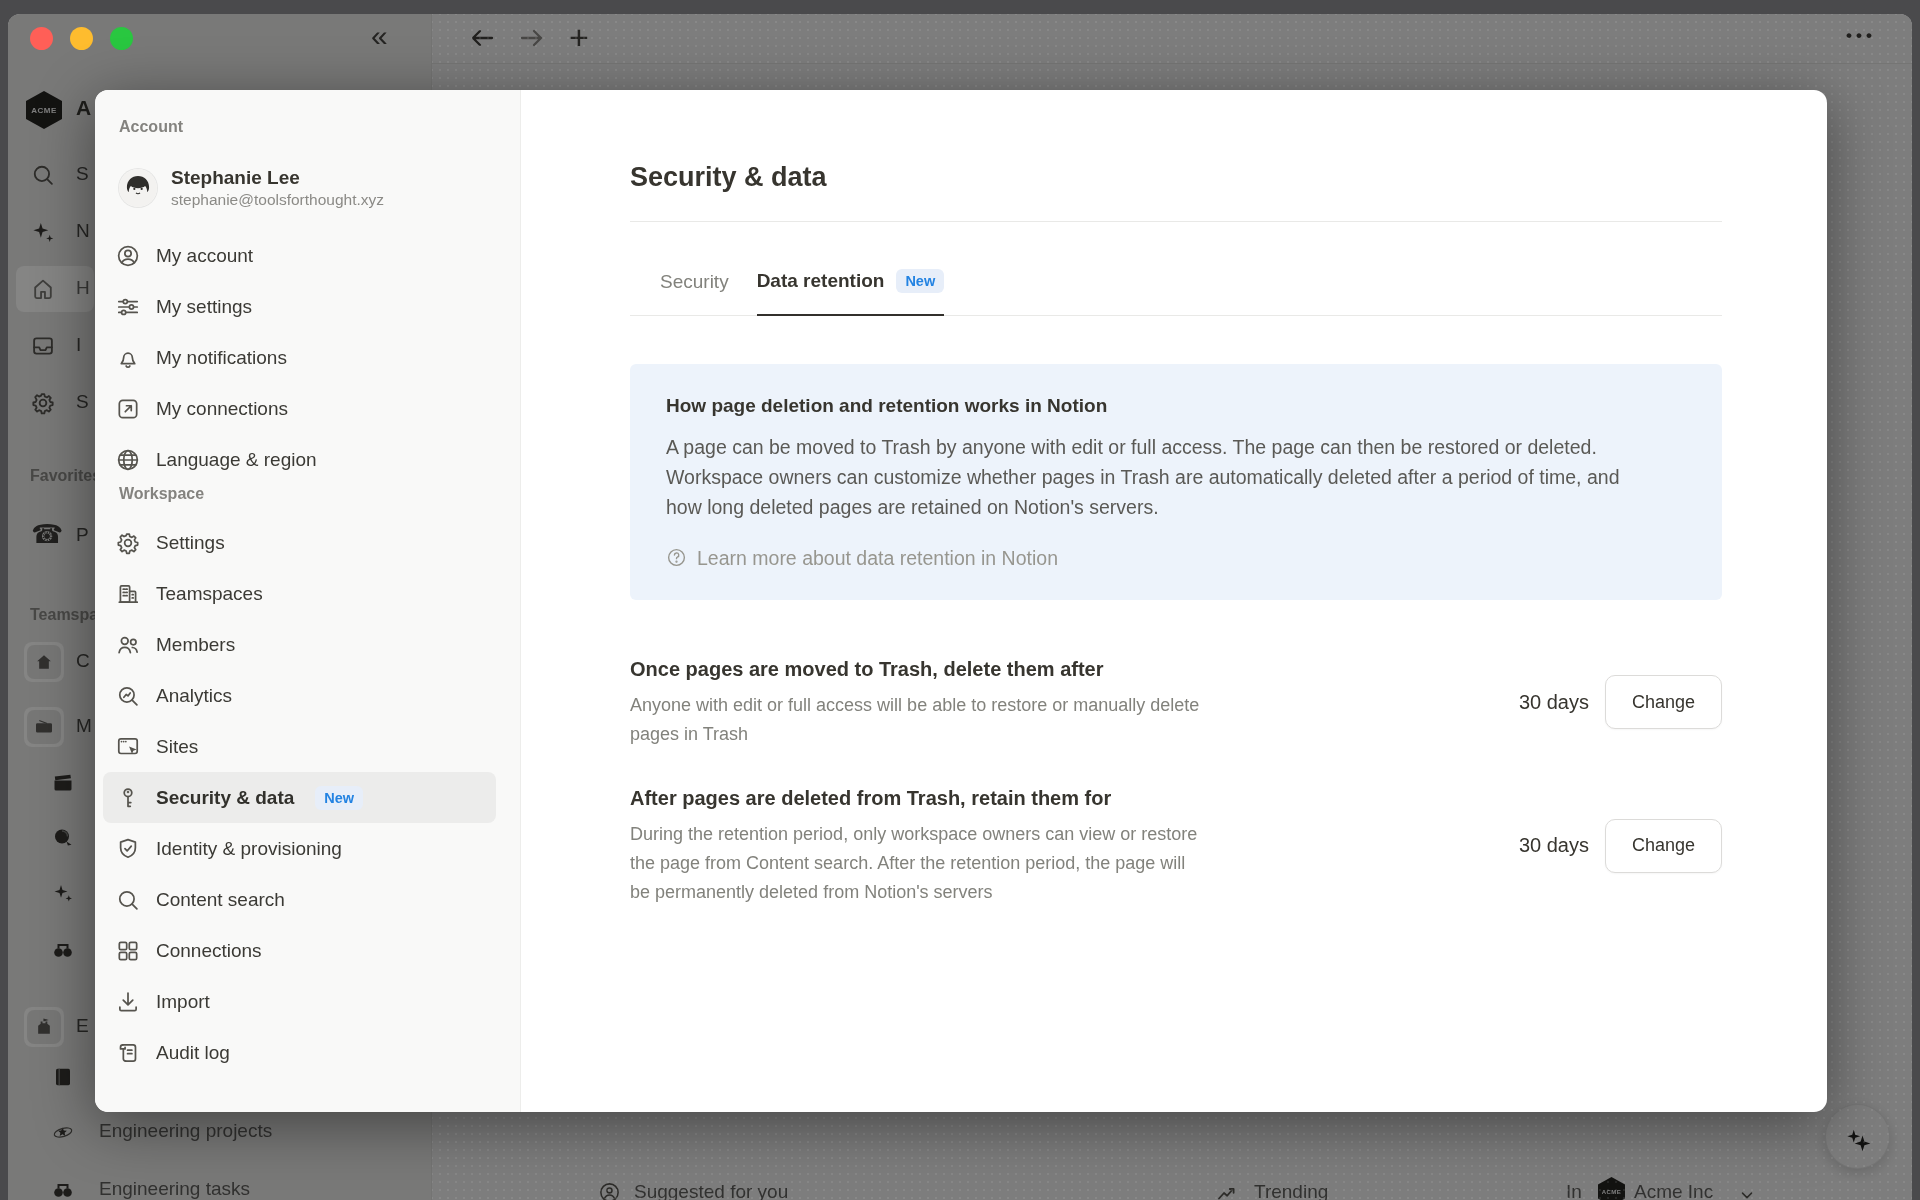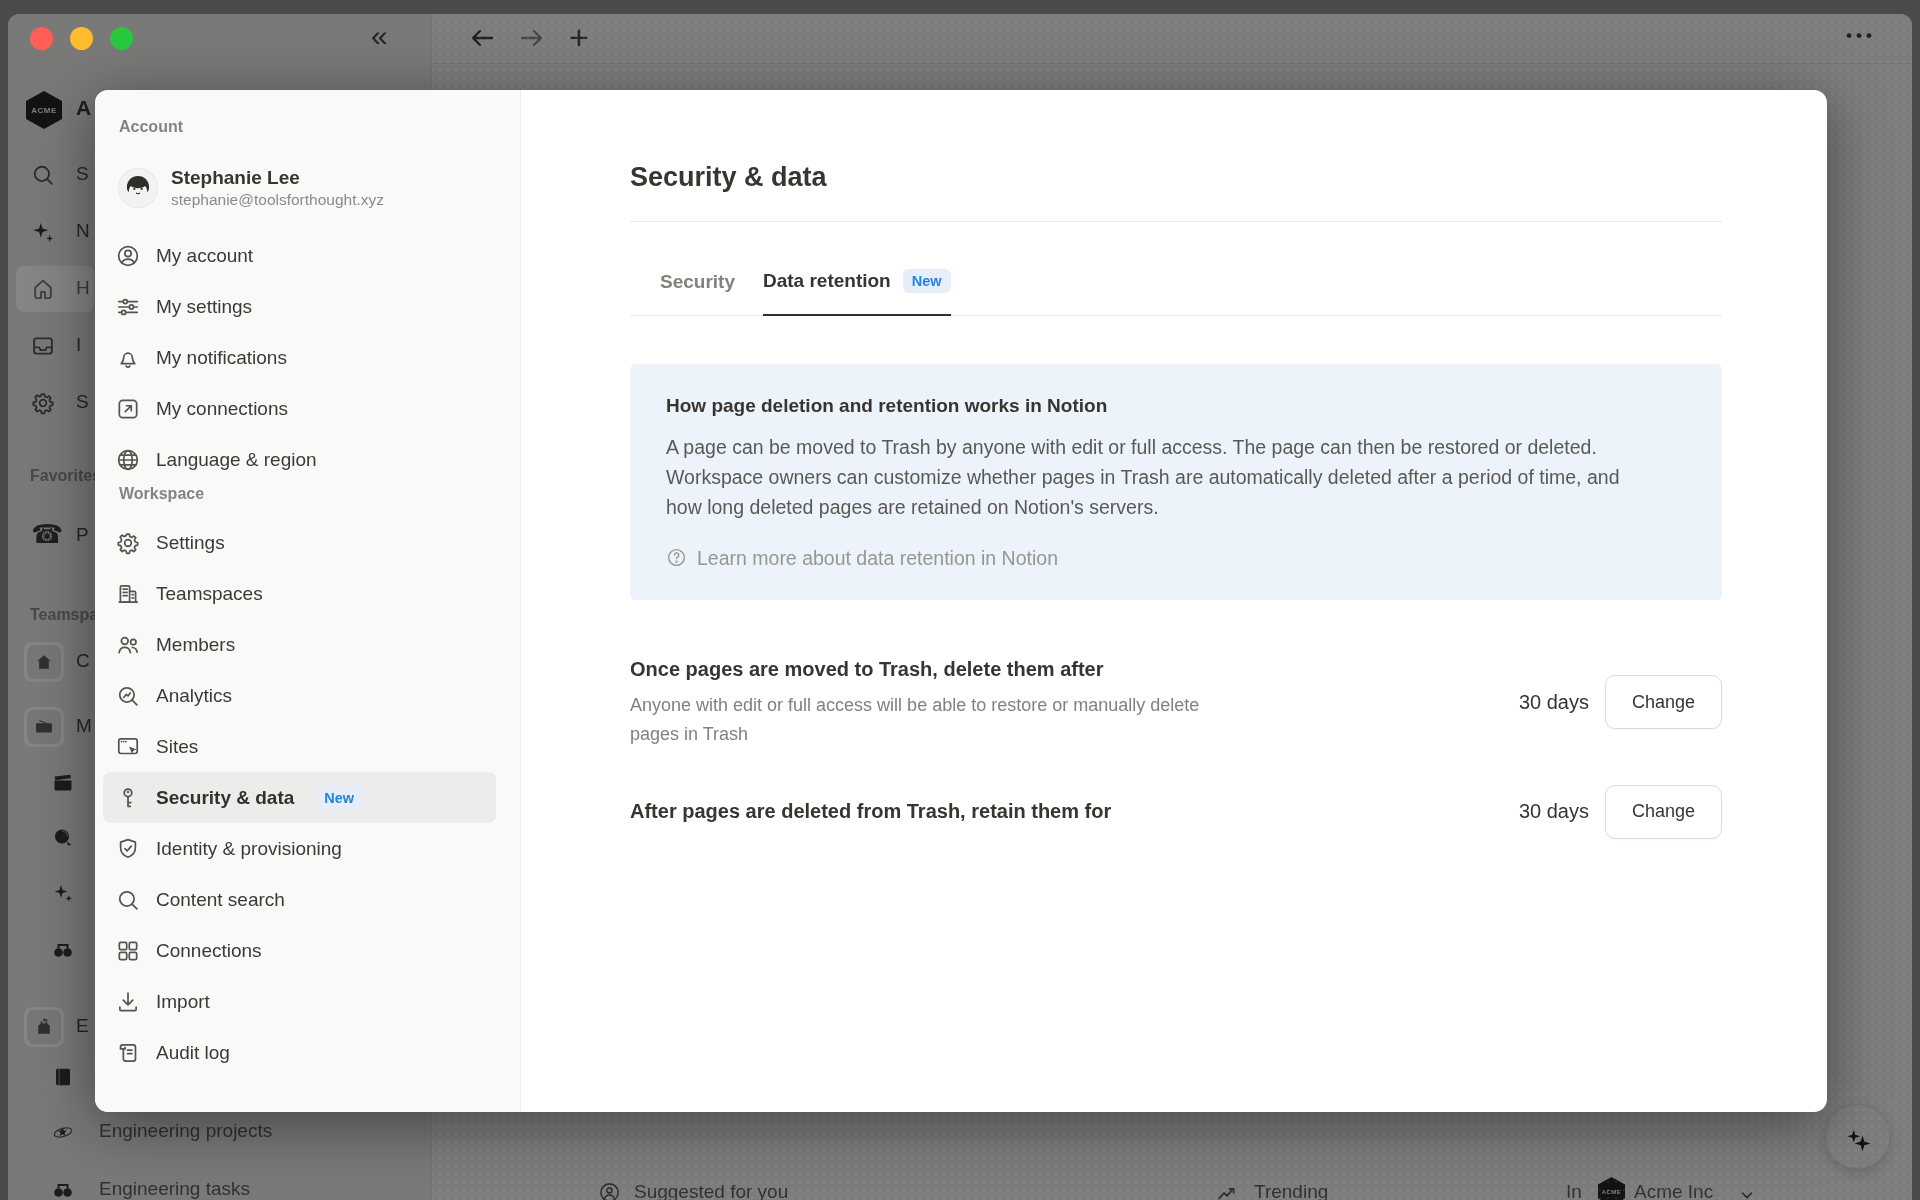--- a/index.html
+++ b/index.html
@@ -60,21 +60,21 @@
   .mitem.selected .lbl { font-weight:700; color:#32312c; }
   .mic { width:26px; height:26px; flex:none; stroke:#56544e; fill:none; stroke-width:1.6;
     stroke-linecap:round; stroke-linejoin:round; }
   .badge { display:inline-block; background:#e7eef9; color:#2383e2; font-size:14.5px; font-weight:600;
     padding:4px 9px; border-radius:6px; line-height:16px; }
 
   .mmain { flex:1; padding:0 105px 0 109px; overflow:hidden; }
   .m-title { margin-top:70px; font-size:27px; font-weight:700; color:#37352f; line-height:34px; }
   .m-div { margin-top:27px; height:1px; background:#e9e9e7; }
   .tabs { padding:47px 0 0 30px; display:flex; gap:28px; border-bottom:1px solid #e9e9e7; align-items:flex-end; }
-  .tab { padding-bottom:21px; font-size:19px; line-height:24px; font-weight:700; color:#82827c; cursor:pointer; }
+  .tab { padding-bottom:21px; font-size:19px; line-height:24px; font-weight:400; color:#82827c; cursor:pointer; }
   .tab.active { color:#37352f; font-weight:600; border-bottom:2.5px solid #32302c; margin-bottom:-1.5px;
     display:flex; align-items:center; gap:12px; }
   .infobox { margin-top:48px; background:#edf3fb; border-radius:6px; padding:30px 36px 30px 36px; }
   .ib-h { font-size:19px; font-weight:600; color:#37352f; line-height:24px; }
   .ib-p { margin-top:14px; font-size:19.5px; color:#5a5955; line-height:30px; max-width:960px; }
   .ib-link { margin-top:24px; display:flex; align-items:center; gap:10px; color:#97968f;
     font-size:19.5px; line-height:24px; cursor:pointer; }
   .qicon { width:21px; height:21px; stroke:#97968f; fill:none; stroke-width:1.6; stroke-linecap:round; }
   .srow { display:flex; align-items:center; }
   .srow.first { margin-top:56px; }
@@ -435,19 +435,20 @@
           <div class="srow-h">Once pages are moved to Trash, delete them after</div>
           <div class="srow-d">Anyone with edit or full access will be able to restore or manually delete pages in Trash</div>
         </div>
         <div class="srow-val">30 days</div>
         <button class="chg-btn">Change</button>
       </div>
 
       <div class="srow second">
         <div class="srow-text">
           <div class="srow-h">After pages are deleted from Trash, retain them for</div>
+          <div class="srow-d">During the retention period, only workspace owners can view or restore the page from Content search. After the retention period, the page will be permanently deleted from Notion's servers</div>
         </div>
         <div class="srow-val">30 days</div>
         <button class="chg-btn">Change</button>
       </div>
     </section>
   </div>
 </div>
 
 </body></html>

